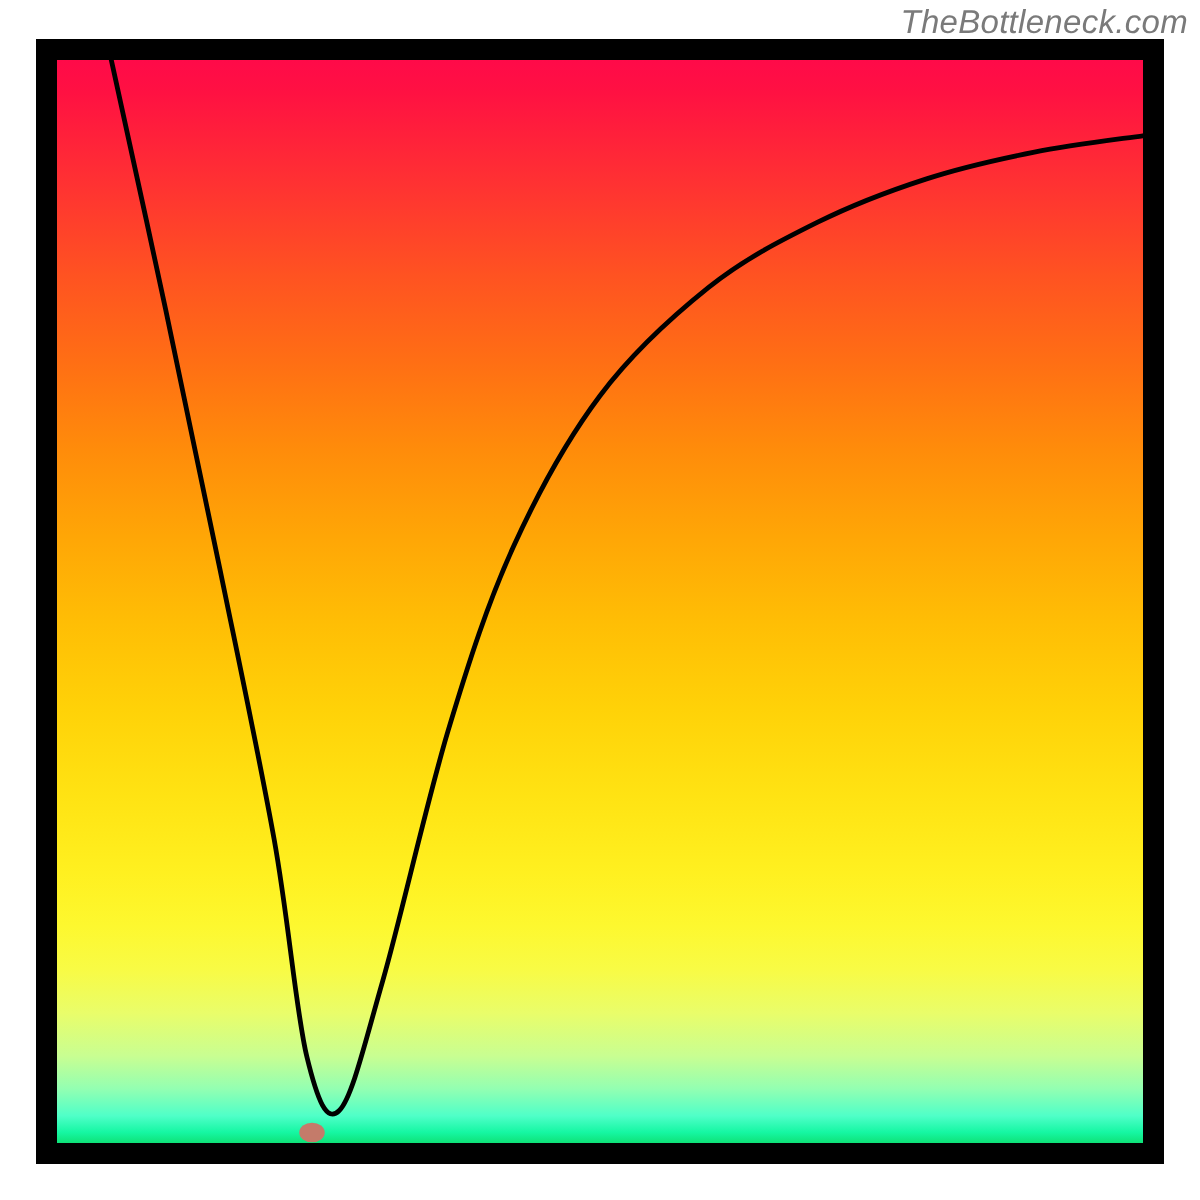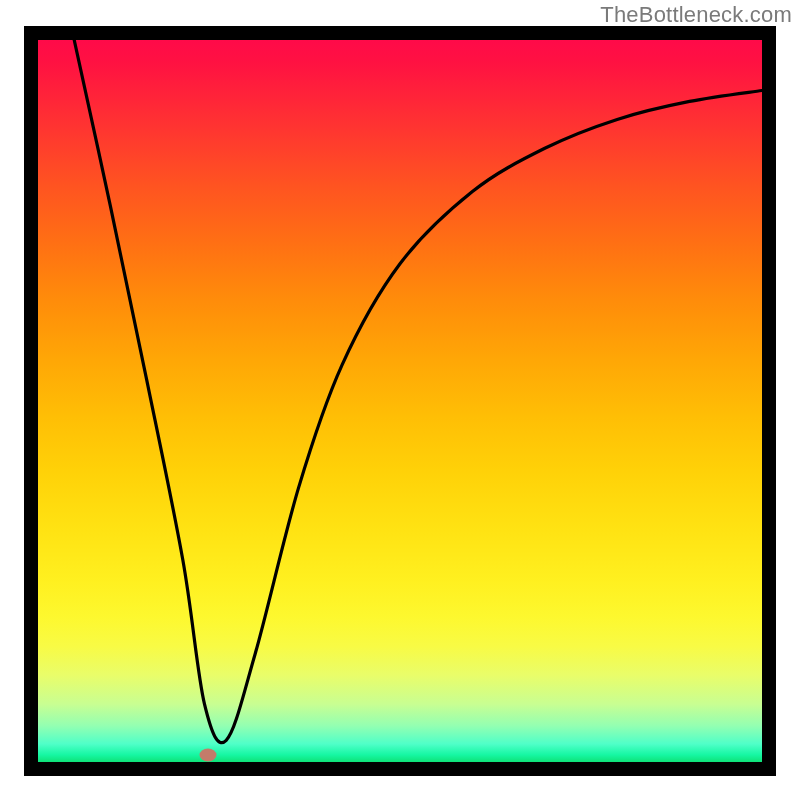--- a/index.html
+++ b/index.html
@@ -8,20 +8,21 @@
     width: 800px;
     height: 800px;
     background: #ffffff;
     font-family: Arial, Helvetica, sans-serif;
     overflow: hidden;
   }
   .stage {
     position: relative;
     width: 800px;
     height: 676px;
+    font-style: italic;
   }
   .watermark {
     position: absolute;
     top: 2px;
     right: 8px;
     font-size: 22px;
     color: #7a7a7a;
     letter-spacing: 0.2px;
     font-weight: 500;
     user-select: none;

